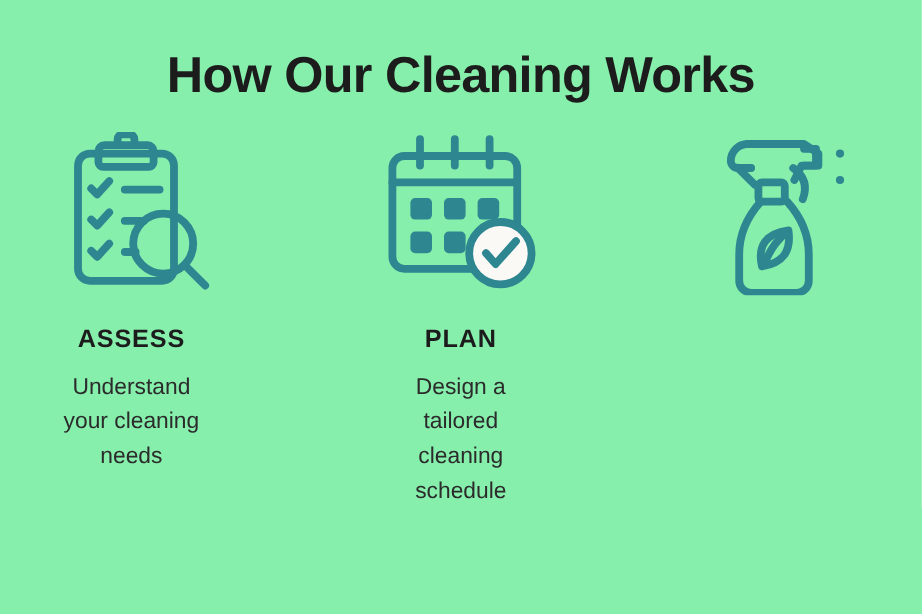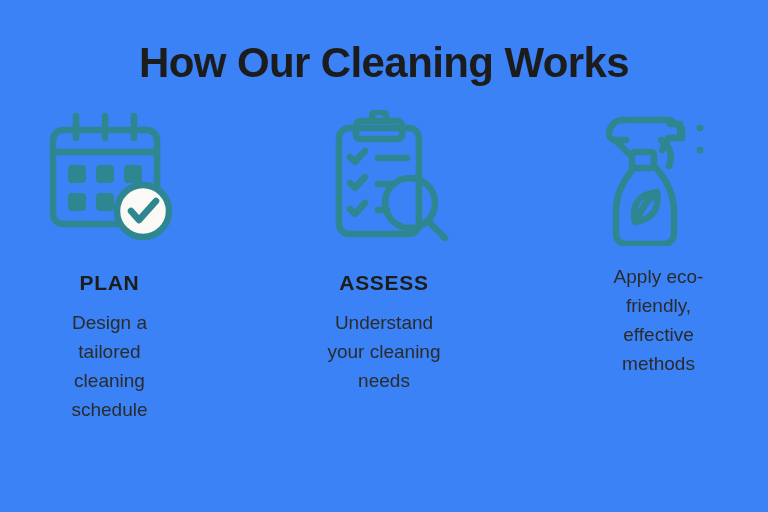--- a/index.html
+++ b/index.html
@@ -9,21 +9,21 @@
   body {
     width: 768px;
     height: 512px;
     background: #faf9f6;
     font-family: "Liberation Sans", sans-serif;
     overflow: hidden;
   }
   .infographic {
     width: 768px;
     height: 512px;
-    background: #3b82f6;
+    background: #86efac;
     position: relative;
     box-sizing: border-box;
     display: flex;
     flex-direction: column;
   }
   .page-title {
     text-align: center;
     font-size: 42px;
     font-weight: bold;
     color: #1c1c1c;
@@ -83,20 +83,48 @@
 <div class="infographic">
 
   <h1 class="page-title">How Our Cleaning Works</h1>
 
   <div class="steps-row">
 
     <div class="step">
       <div class="step-icon">
         <svg width="134" height="136" viewBox="0 0 134 136" fill="none" stroke="#2e8690" stroke-width="6.5" stroke-linecap="round" stroke-linejoin="round">
 
+          <path d="M32 18 h60 a10 10 0 0 1 10 10 v86 a10 10 0 0 1 -10 10 h-60 a10 10 0 0 1 -10 -10 v-86 a10 10 0 0 1 10 -10 z"></path>
+
+          <path d="M44 11 h36 a5 5 0 0 1 5 5 v9 a4 4 0 0 1 -4 4 h-38 a4 4 0 0 1 -4 -4 v-9 a5 5 0 0 1 5 -5 z"></path>
+
+          <path d="M55 11 v-5 a4 4 0 0 1 4 -4 h6 a4 4 0 0 1 4 4 v5"></path>
+
+          <path d="M33 47 l5 5 l10 -11"></path>
+          <path d="M33 73 l5 5 l10 -11"></path>
+          <path d="M33 99 l5 5 l10 -11"></path>
+
+          <path d="M61 48 h29"></path>
+          <path d="M61 74 h16"></path>
+          <path d="M61 100 h9"></path>
+
+          <circle cx="93" cy="93" r="25"></circle>
+          <path d="M111 111 l17 17"></path>
+        </svg>
+      </div>
+      <div class="step-heading">ASSESS</div>
+      <div class="step-desc">Understand
+your cleaning
+needs</div>
+    </div>
+
+    <div class="step">
+      <div class="step-icon">
+        <svg width="134" height="136" viewBox="0 0 134 136" fill="none" stroke="#2e8690" stroke-width="6.5" stroke-linecap="round" stroke-linejoin="round">
+
           <path d="M20 20 h84 a10 10 0 0 1 10 10 v74 a10 10 0 0 1 -10 10 h-84 a10 10 0 0 1 -10 -10 v-74 a10 10 0 0 1 10 -10 z"></path>
 
           <path d="M10 42 h104"></path>
 
           <path d="M33 6 v22"></path>
           <path d="M62 6 v22"></path>
           <path d="M91 6 v22"></path>
 
           <rect x="25" y="55" width="18" height="18" rx="4" fill="#2e8690" stroke="none"></rect>
           <rect x="53" y="55" width="18" height="18" rx="4" fill="#2e8690" stroke="none"></rect>
@@ -111,48 +139,20 @@
       </div>
       <div class="step-heading">PLAN</div>
       <div class="step-desc">Design a
 tailored
 cleaning
 schedule</div>
     </div>
 
     <div class="step">
       <div class="step-icon">
-        <svg width="134" height="136" viewBox="0 0 134 136" fill="none" stroke="#2e8690" stroke-width="6.5" stroke-linecap="round" stroke-linejoin="round">
-
-          <path d="M32 18 h60 a10 10 0 0 1 10 10 v86 a10 10 0 0 1 -10 10 h-60 a10 10 0 0 1 -10 -10 v-86 a10 10 0 0 1 10 -10 z"></path>
-
-          <path d="M44 11 h36 a5 5 0 0 1 5 5 v9 a4 4 0 0 1 -4 4 h-38 a4 4 0 0 1 -4 -4 v-9 a5 5 0 0 1 5 -5 z"></path>
-
-          <path d="M55 11 v-5 a4 4 0 0 1 4 -4 h6 a4 4 0 0 1 4 4 v5"></path>
-
-          <path d="M33 47 l5 5 l10 -11"></path>
-          <path d="M33 73 l5 5 l10 -11"></path>
-          <path d="M33 99 l5 5 l10 -11"></path>
-
-          <path d="M61 48 h29"></path>
-          <path d="M61 74 h16"></path>
-          <path d="M61 100 h9"></path>
-
-          <circle cx="93" cy="93" r="25"></circle>
-          <path d="M111 111 l17 17"></path>
-        </svg>
-      </div>
-      <div class="step-heading">ASSESS</div>
-      <div class="step-desc">Understand
-your cleaning
-needs</div>
-    </div>
-
-    <div class="step">
-      <div class="step-icon">
         <svg width="120" height="136" viewBox="0 0 120 136" fill="none" stroke="#2e8690" stroke-width="6.5" stroke-linecap="round" stroke-linejoin="round">
 
           <path d="M24 10 h47 l12 8 v10 h-14 l-6 12"></path>
           <path d="M24 10 a14 14 0 0 0 -14 14 a6 6 0 0 0 6 6 h11"></path>
           <path d="M16 30 l14 14"></path>
 
           <path d="M71 14 h10 v14 h-10"></path>
 
           <path d="M62 30 q 14 10 8 26"></path>
 
@@ -160,21 +160,17 @@
 
           <path d="M35 58 q -18 20 -18 44 v22 a10 10 0 0 0 10 10 h38 a10 10 0 0 0 10 -10 v-22 q 0 -24 -18 -44"></path>
 
           <path d="M36 112 q -6 -26 22 -30 q 4 26 -22 30 z"></path>
           <path d="M56 84 q -12 10 -18 26"></path>
 
           <circle cx="101" cy="18" r="3.4" fill="#2e8690" stroke="none"></circle>
           <circle cx="101" cy="40" r="3.4" fill="#2e8690" stroke="none"></circle>
         </svg>
       </div>
-      <div class="step-desc">Apply eco-
-friendly,
-effective
-methods</div>
     </div>
 
 
   </div>
 </div>
 
 </body></html>

